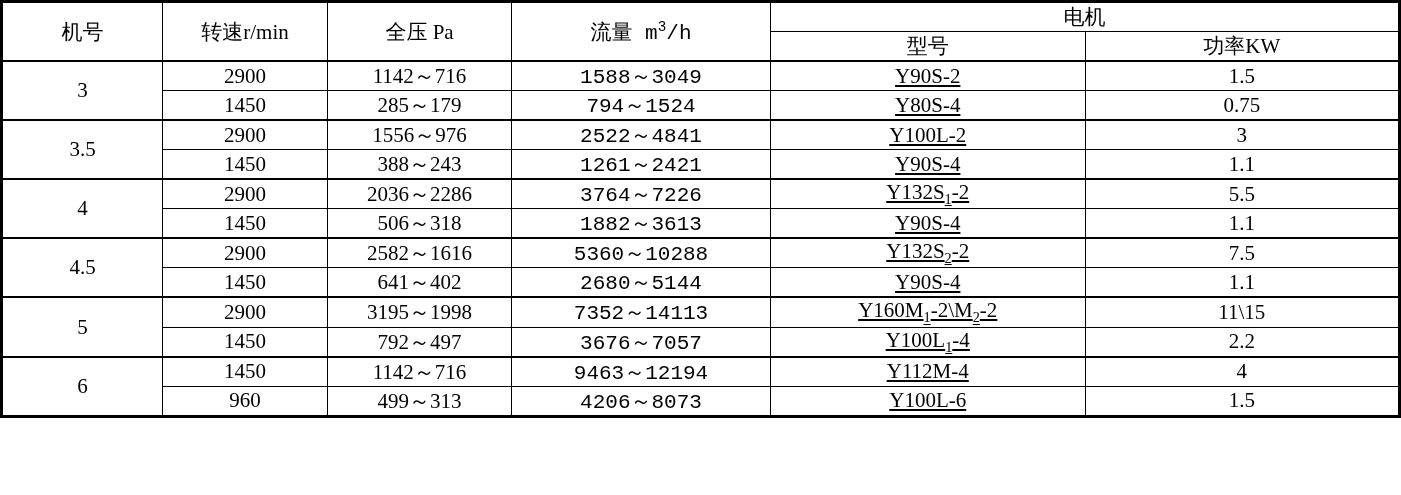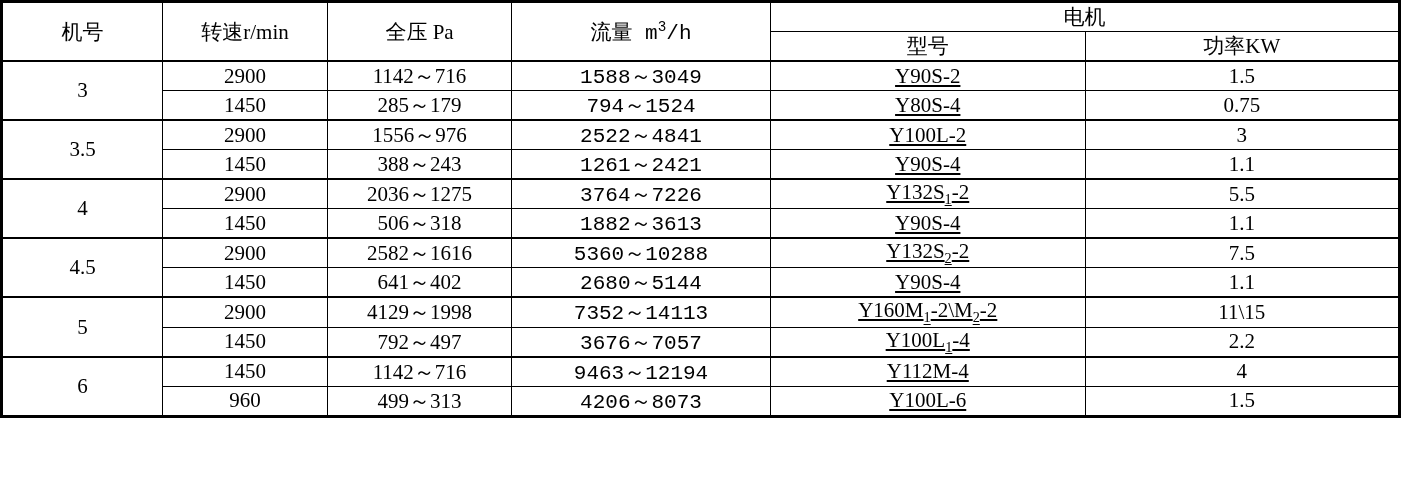--- a/index.html
+++ b/index.html
@@ -112,21 +112,21 @@
         <tr>
           <td class="col-rpm">1450</td>
           <td class="col-pres">388～243</td>
           <td class="col-flow">1261～2421</td>
           <td class="col-model"><span class="cell-txt">Y90S-4</span></td>
           <td class="col-power">1.1</td>
         </tr>
         <tr class="group-start">
           <td class="col-jihao" rowspan="2">4</td>
           <td class="col-rpm">2900</td>
-          <td class="col-pres">2036～1275</td>
+          <td class="col-pres">2036～2286</td>
           <td class="col-flow">3764～7226</td>
           <td class="col-model"><span class="cell-txt">Y132S</span><sub class="cell-txt">1</sub><span class="cell-txt">-2</span></td>
           <td class="col-power">5.5</td>
         </tr>
         <tr>
           <td class="col-rpm">1450</td>
           <td class="col-pres">506～318</td>
           <td class="col-flow">1882～3613</td>
           <td class="col-model"><span class="cell-txt">Y90S-4</span></td>
           <td class="col-power">1.1</td>
@@ -142,21 +142,21 @@
         <tr>
           <td class="col-rpm">1450</td>
           <td class="col-pres">641～402</td>
           <td class="col-flow">2680～5144</td>
           <td class="col-model"><span class="cell-txt">Y90S-4</span></td>
           <td class="col-power">1.1</td>
         </tr>
         <tr class="group-start">
           <td class="col-jihao" rowspan="2">5</td>
           <td class="col-rpm">2900</td>
-          <td class="col-pres">4129～1998</td>
+          <td class="col-pres">3195～1998</td>
           <td class="col-flow">7352～14113</td>
           <td class="col-model"><span class="cell-txt">Y160M</span><sub class="cell-txt">1</sub><span class="cell-txt">-2\M</span><sub class="cell-txt">2</sub><span class="cell-txt">-2</span></td>
           <td class="col-power">11\15</td>
         </tr>
         <tr>
           <td class="col-rpm">1450</td>
           <td class="col-pres">792～497</td>
           <td class="col-flow">3676～7057</td>
           <td class="col-model"><span class="cell-txt">Y100L</span><sub class="cell-txt">1</sub><span class="cell-txt">-4</span></td>
           <td class="col-power">2.2</td>

